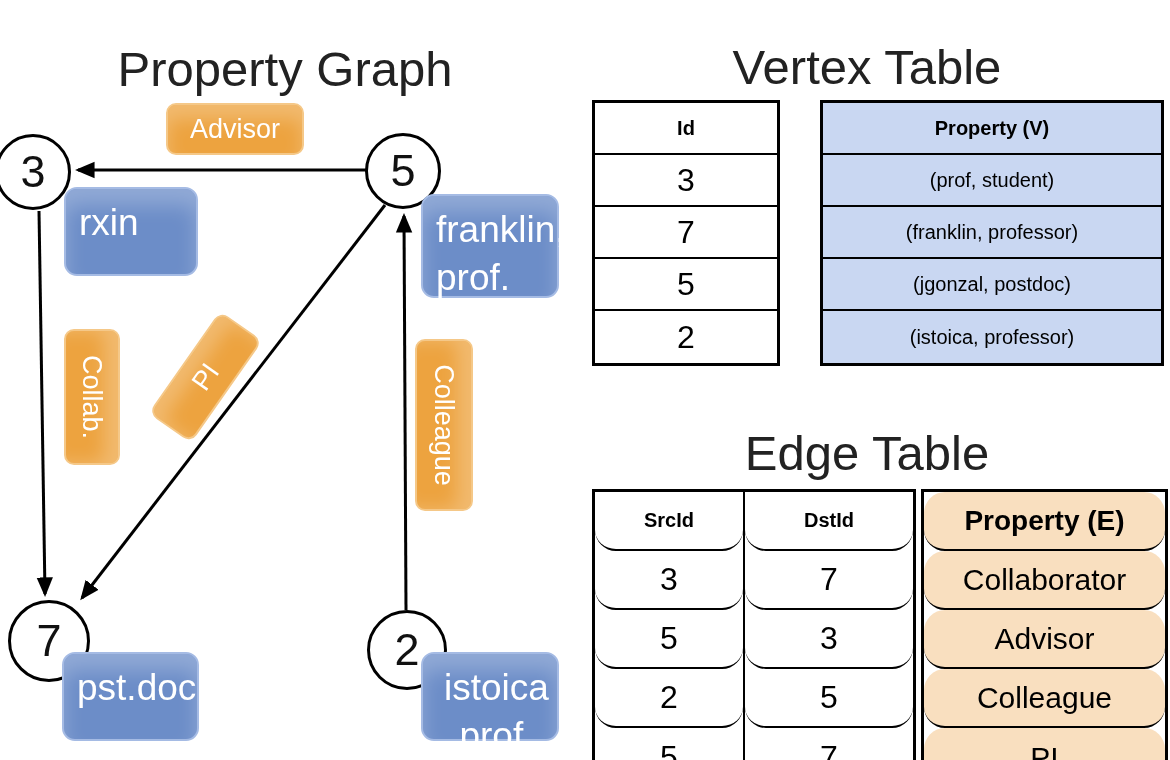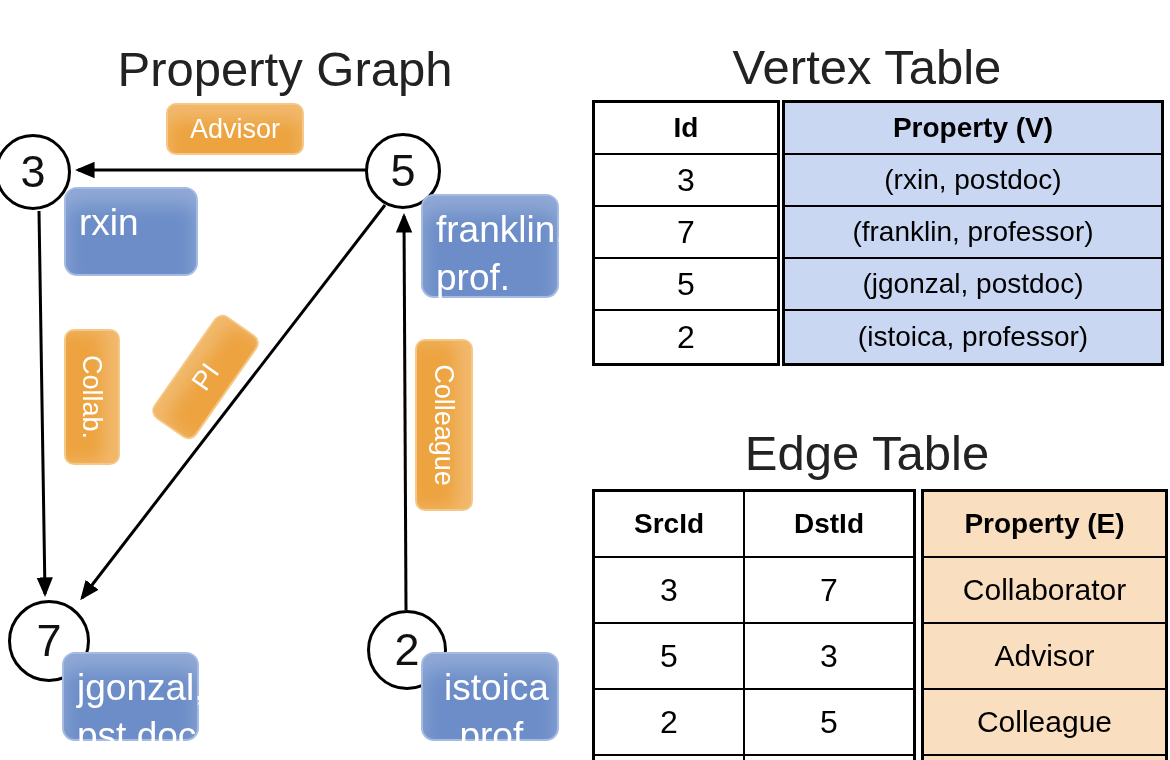--- a/index.html
+++ b/index.html
@@ -26,26 +26,26 @@
 
   .elabel{position:absolute;z-index:2;border-radius:10px;color:#fff;
           background:var(--edge-fill,#eda33f);
           border:2px solid var(--edge-border,#f5c888);
           box-shadow:inset 0 14px 18px rgba(255,255,255,.25);
           display:flex;align-items:center;justify-content:center;
           font-size:27px;box-sizing:border-box;}
 
   .tcol{position:absolute;border:3px solid #000;box-sizing:border-box;background:#fff;}
   .cell{border-bottom:2px solid #000;display:flex;align-items:center;justify-content:center;
-        font-size:28px;color:#000;box-sizing:border-box;background:#fff;}
+        font-size:20px;color:#000;box-sizing:border-box;background:#fff;}
   .subcol .cell:last-child, .tcol > .cell:last-child{border-bottom:none;}
   .cell.hdr{font-weight:bold;}
   .cell.idv{font-size:32px;}
   .vtable .cell{height:52px;}
-  .etable .cell{height:66px;}
+  .etable .cell{height:59px;border-radius:21px;}
   .blue .cell{background:var(--vertex-cell-bg,#c9d7f2);}
   .orange .cell{background:var(--edge-cell-bg,#f9dfbf);}
   .orange .cell{font-size:30px;}
   .orange .cell.hdr{font-size:28px;}
   .srcdst{display:flex;}
   .subcol{box-sizing:border-box;}
 </style>
 </head>
 <body>
 
@@ -94,38 +94,37 @@
   </div>
 
   <div class="vlabel" style="left:64px;top:187px;width:134px;height:89px;">
     <span>rxin</span>
   </div>
   <div class="vlabel" style="left:421px;top:194px;width:138px;height:104px;">
     <span>franklin,</span>
     <span>prof.</span>
   </div>
   <div class="vlabel" style="left:62px;top:652px;width:137px;height:89px;">
-    <span>jgonzal,</span>
     <span>pst.doc.</span>
   </div>
   <div class="vlabel" style="left:421px;top:652px;width:138px;height:89px;text-align:center;">
     <span>istoica</span>
     <span>prof.</span>
   </div>
 
   <div class="tcol vtable" style="left:592px;top:100px;width:188px;">
     <div class="cell hdr">Id</div>
     <div class="cell idv">3</div>
     <div class="cell idv">7</div>
     <div class="cell idv">5</div>
     <div class="cell idv">2</div>
   </div>
-  <div class="tcol vtable blue" style="left:782px;top:100px;width:382px;">
+  <div class="tcol vtable blue" style="left:820px;top:100px;width:344px;">
     <div class="cell hdr">Property (V)</div>
-    <div class="cell">(rxin, postdoc)</div>
+    <div class="cell">(prof, student)</div>
     <div class="cell">(franklin, professor)</div>
     <div class="cell">(jgonzal, postdoc)</div>
     <div class="cell">(istoica, professor)</div>
   </div>
 
   <div class="tcol etable srcdst" style="left:592px;top:489px;width:324px;">
     <div class="subcol" style="width:150px;border-right:2px solid #000;">
       <div class="cell hdr">SrcId</div>
       <div class="cell idv">3</div>
       <div class="cell idv">5</div>

